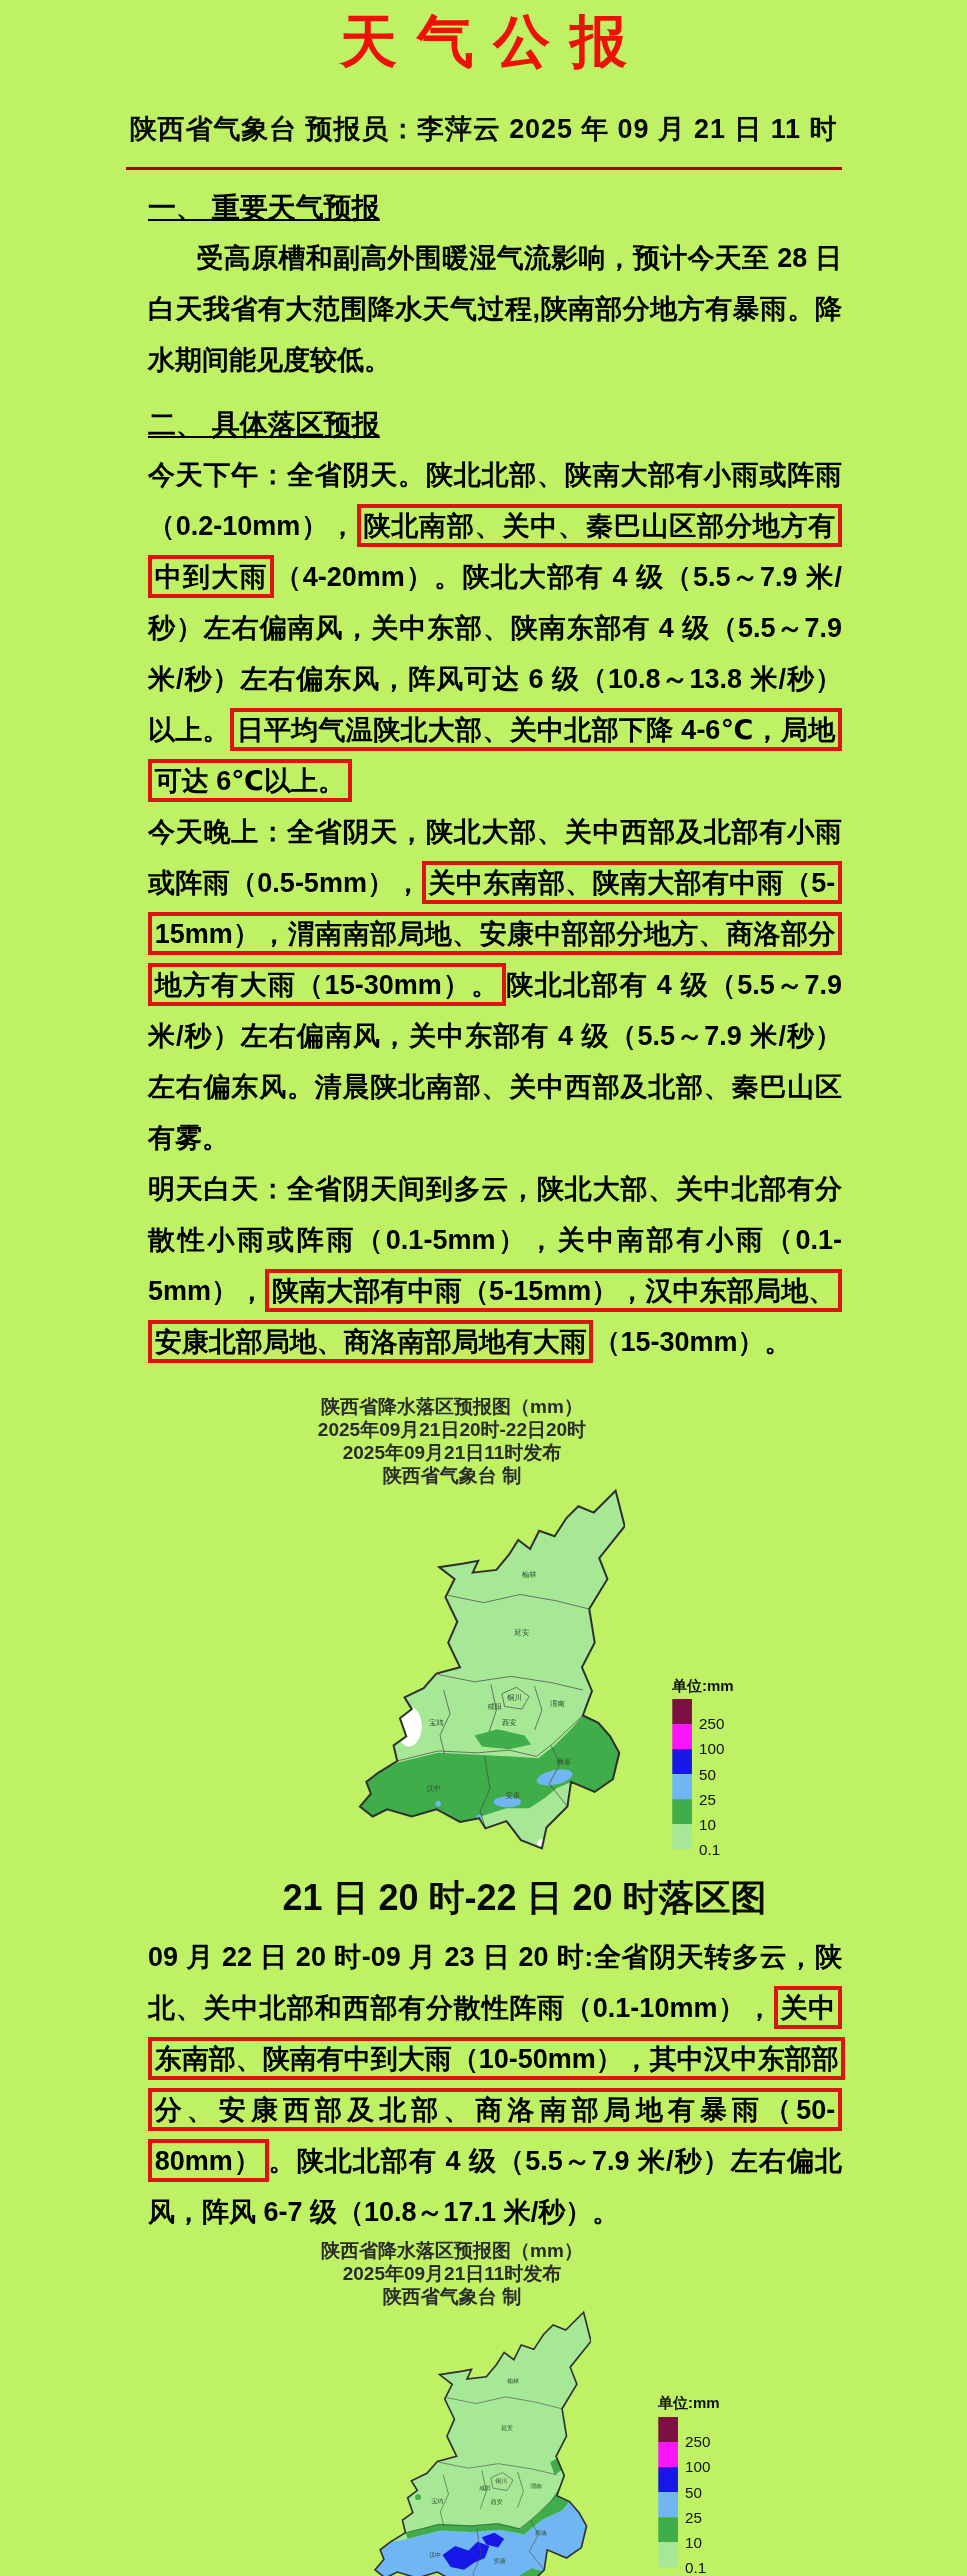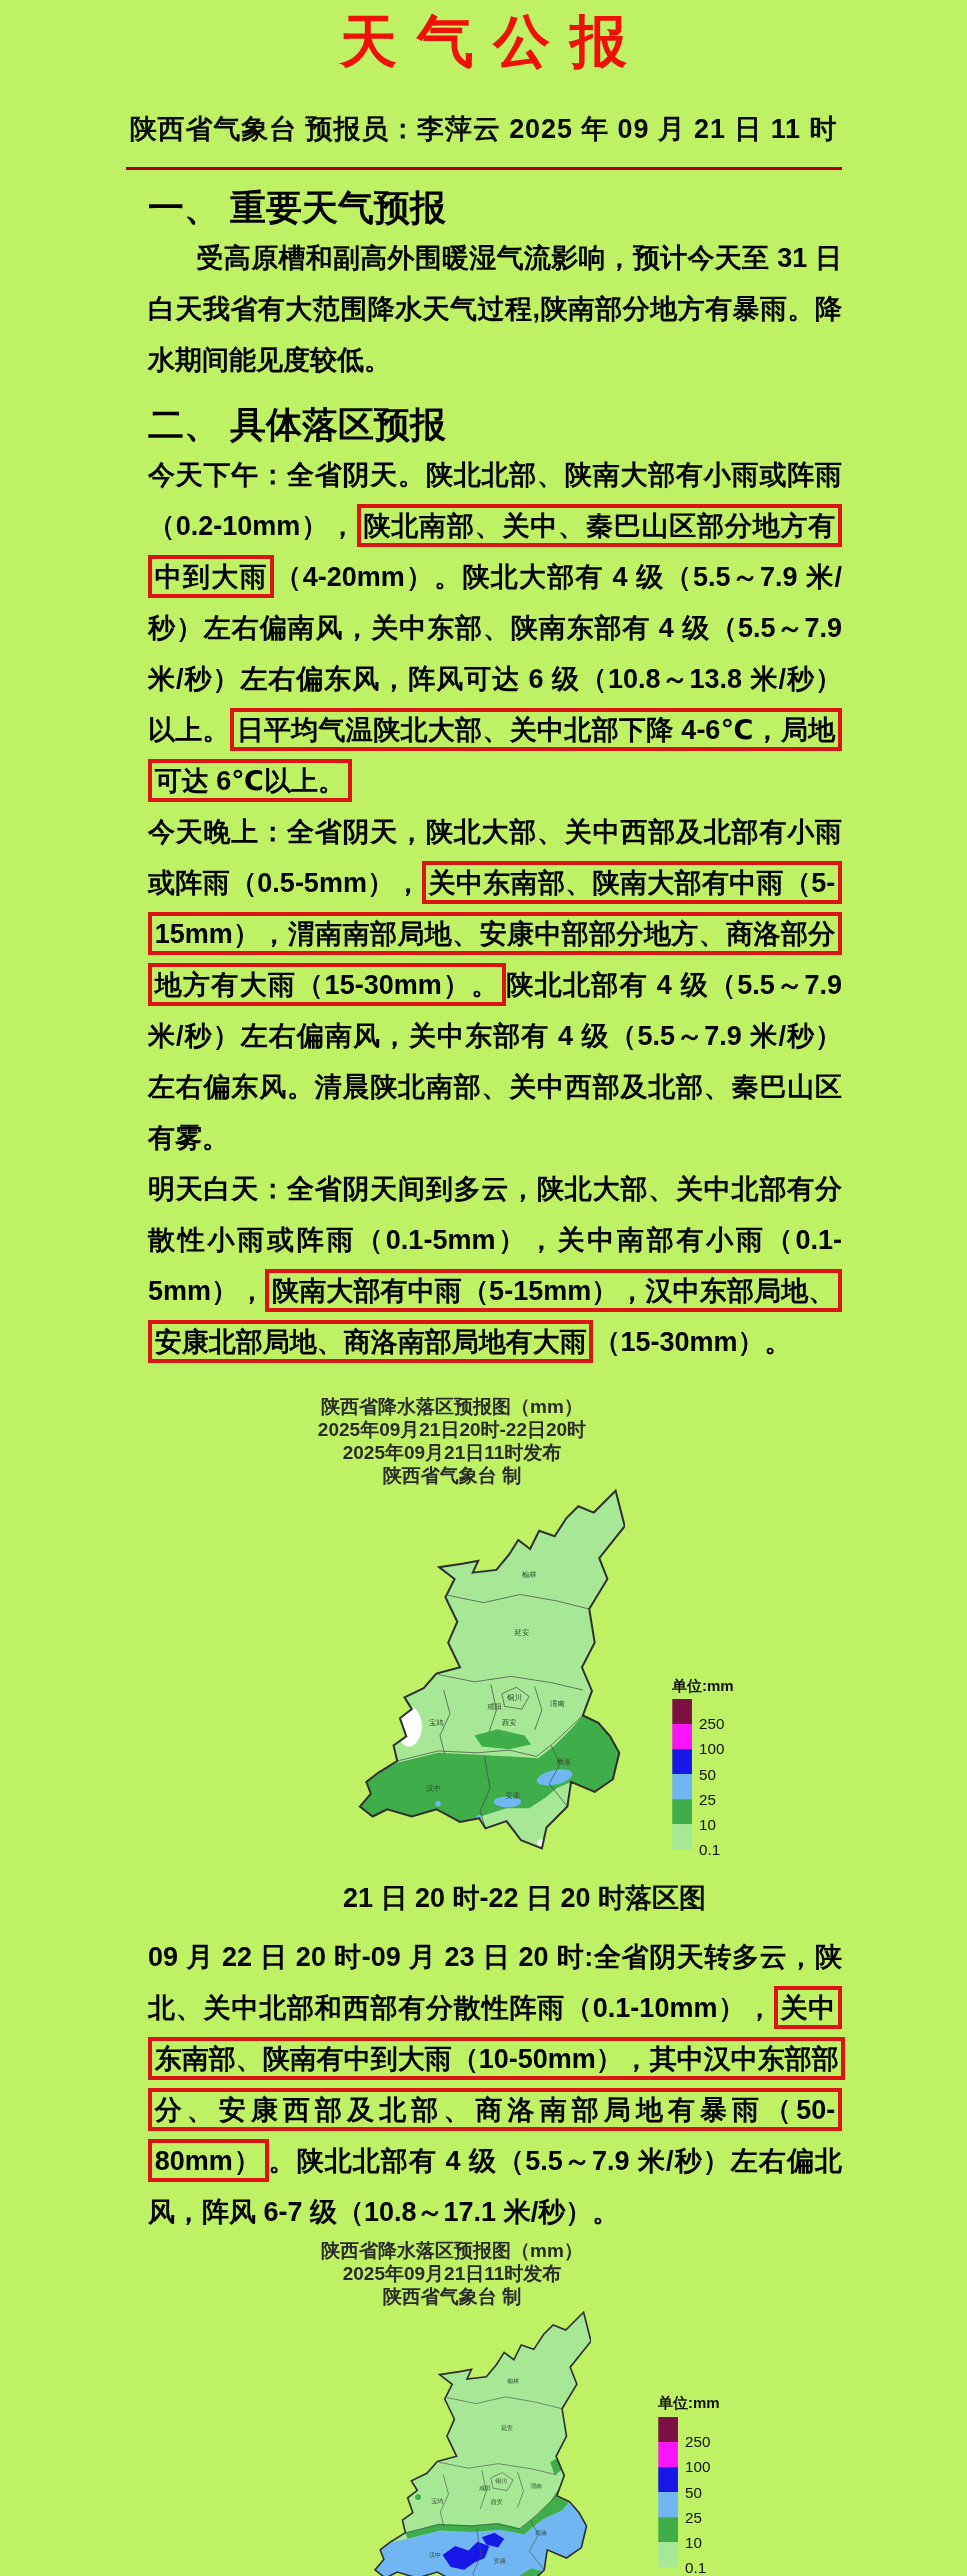--- a/index.html
+++ b/index.html
@@ -16,21 +16,21 @@
     color:#ef1007; text-indent:19.7px;
   }
   .doc-meta {
     width:716px; margin:30px auto 0 auto; text-align:center;
     font-size:27px; font-weight:bold; color:#0a0a0a;
     padding-bottom:20px; border-bottom:3.6px solid #b00000;
     letter-spacing:0.9px;
   }
   .h-sec {
     margin:12.5px 125px 0 148px;
-    font-size:36px; font-weight:bold; line-height:51px;
+    font-size:28px; font-weight:bold; line-height:51px;text-decoration:underline;
   }
   p.body {
     margin:0 125px 0 148px;
     font-size:27px; font-weight:bold; line-height:51px;
     text-align:justify; text-align-last:left;
   }
   p.body.indent { text-indent:1.8em; }
   .hl {
     border:4.5px solid #dd1414;
     padding:2.7px 2.7px;
@@ -51,39 +51,39 @@
   .map-svg { position:absolute; }
   .m1 .map-svg { left:356px; top:1.8px; }
   .m2 .map-svg { left:372px; top:1.8px; }
   .legend { position:absolute; }
   .m1 .legend { left:672px; top:190px; }
   .m2 .legend { left:658px; top:86px; }
   .legend-title { font-size:15px; font-weight:bold; color:#111; margin-bottom:3.6px; }
   .legend-svg text { font-size:17px; fill:#111; font-family:"Liberation Sans","DejaVu Sans",sans-serif; }
   .map-caption {
     text-align:center; margin-left:82px;
-    font-size:27px; font-weight:bold; color:#0a0a0a; line-height:36px;
+    font-size:36px; font-weight:bold; color:#0a0a0a; line-height:36px;
   }
   .m1 .map-caption { margin-top:21.5px; }
   .map-label { font-size:8px; fill:#2d4a2d; text-anchor:middle; }
   .borders { stroke:#4a4a4a; stroke-width:0.8; fill:none; }
   .outline { fill:none; stroke:#2f2f2f; stroke-width:2.2; }
 </style>
 </head>
 <body>
 
 <div class="page">
 
   <div class="doc-title">天气公报</div>
 
   <div class="doc-meta">陕西省气象台  预报员：李萍云  2025 年 09 月 21 日 11 时</div>
 
   <div class="h-sec">一、 重要天气预报</div>
 
-  <p class="body indent">受高原槽和副高外围暖湿气流影响，预计今天至 31 日白天我省有大范围降水天气过程,陕南部分地方有暴雨。降水期间能见度较低。</p>
+  <p class="body indent">受高原槽和副高外围暖湿气流影响，预计今天至 28 日白天我省有大范围降水天气过程,陕南部分地方有暴雨。降水期间能见度较低。</p>
 
   <div class="h-sec">二、 具体落区预报</div>
 
   <p class="body"><span>今天下午：全省阴天。陕北北部、陕南大部有小雨或阵雨（0.2-10mm），</span><span class="hl">陕北南部、关中、秦巴山区部分地方有中到大雨</span><span>（4-20mm）。陕北大部有 4 级（5.5～7.9 米/秒）左右偏南风，关中东部、陕南东部有 4 级（5.5～7.9 米/秒）左右偏东风，阵风可达 6 级（10.8～13.8 米/秒）以上。</span><span class="hl">日平均气温陕北大部、关中北部下降 4-6℃，局地可达 6℃以上。</span></p>
 
   <p class="body"><span>今天晚上：全省阴天，陕北大部、关中西部及北部有小雨或阵雨（0.5-5mm），</span><span class="hl">关中东南部、陕南大部有中雨（5-15mm），渭南南部局地、安康中部部分地方、商洛部分地方有大雨（15-30mm）。</span><span>陕北北部有 4 级（5.5～7.9 米/秒）左右偏南风，关中东部有 4 级（5.5～7.9 米/秒）左右偏东风。清晨陕北南部、关中西部及北部、秦巴山区有雾。</span></p>
 
   <p class="body"><span>明天白天：全省阴天间到多云，陕北大部、关中北部有分散性小雨或阵雨（0.1-5mm），关中南部有小雨（0.1-5mm），</span><span class="hl">陕南大部有中雨（5-15mm），汉中东部局地、安康北部局地、商洛南部局地有大雨</span><span>（15-30mm）。</span></p>
 
   <div class="map-figure m1">

